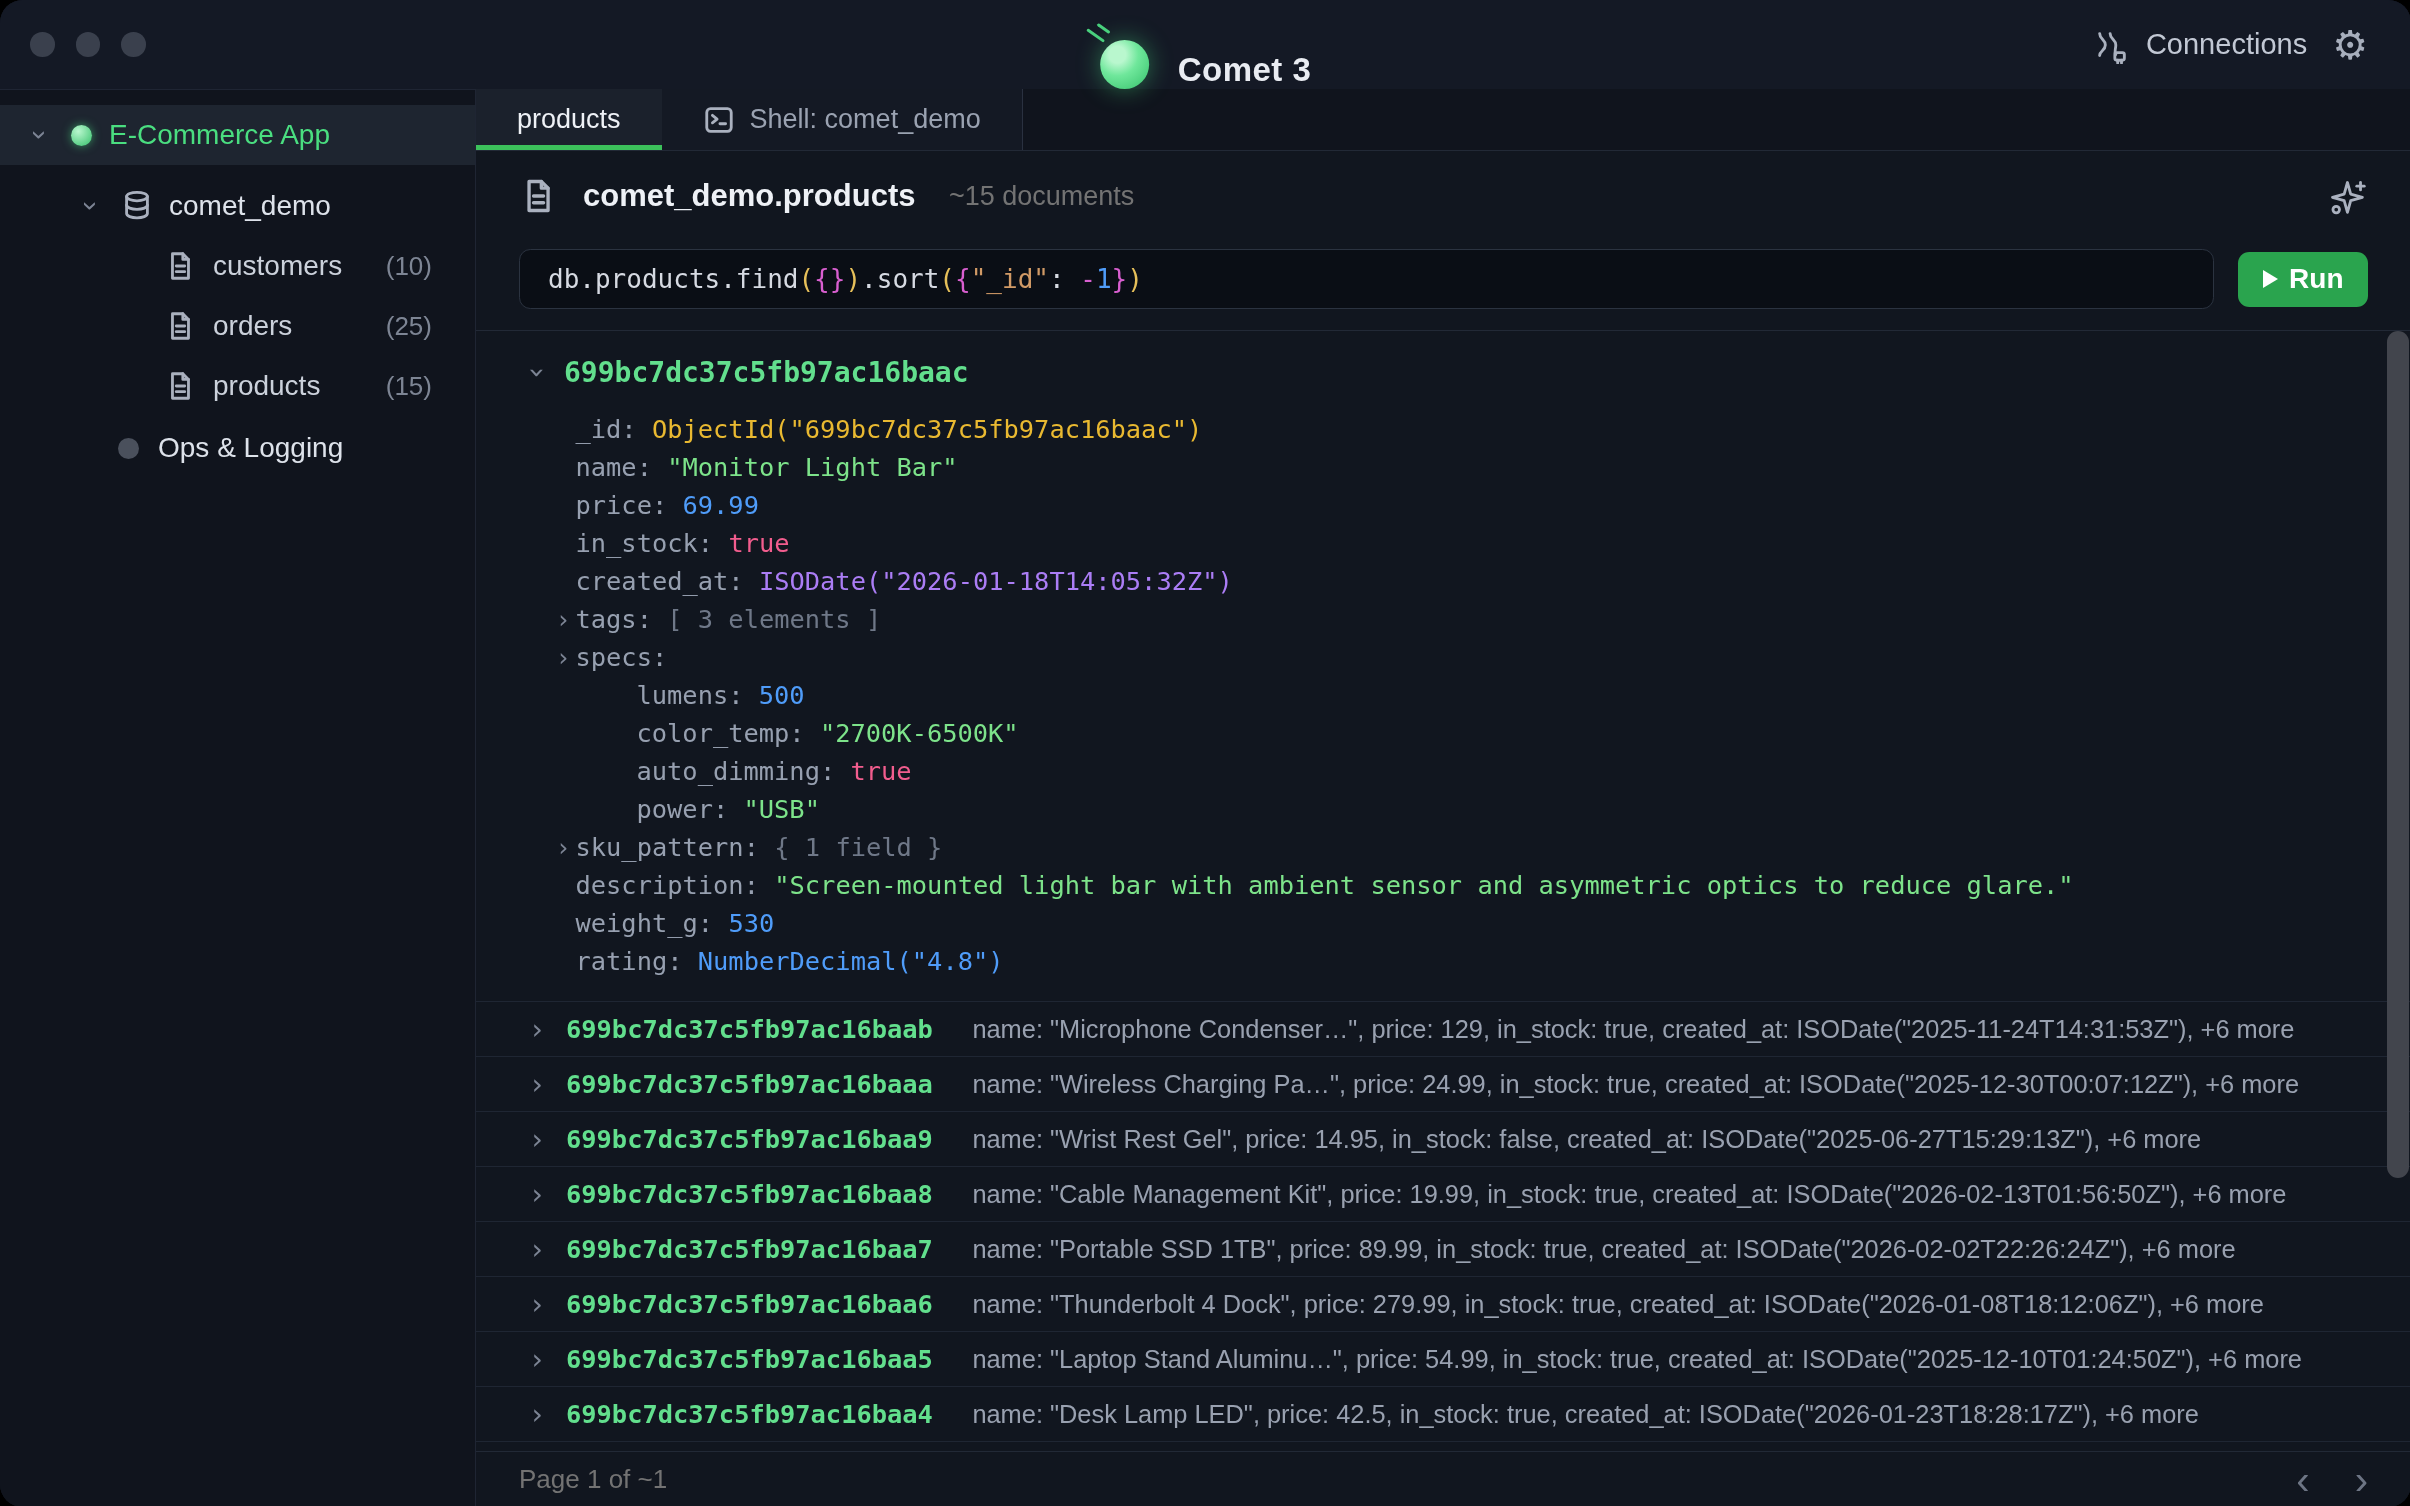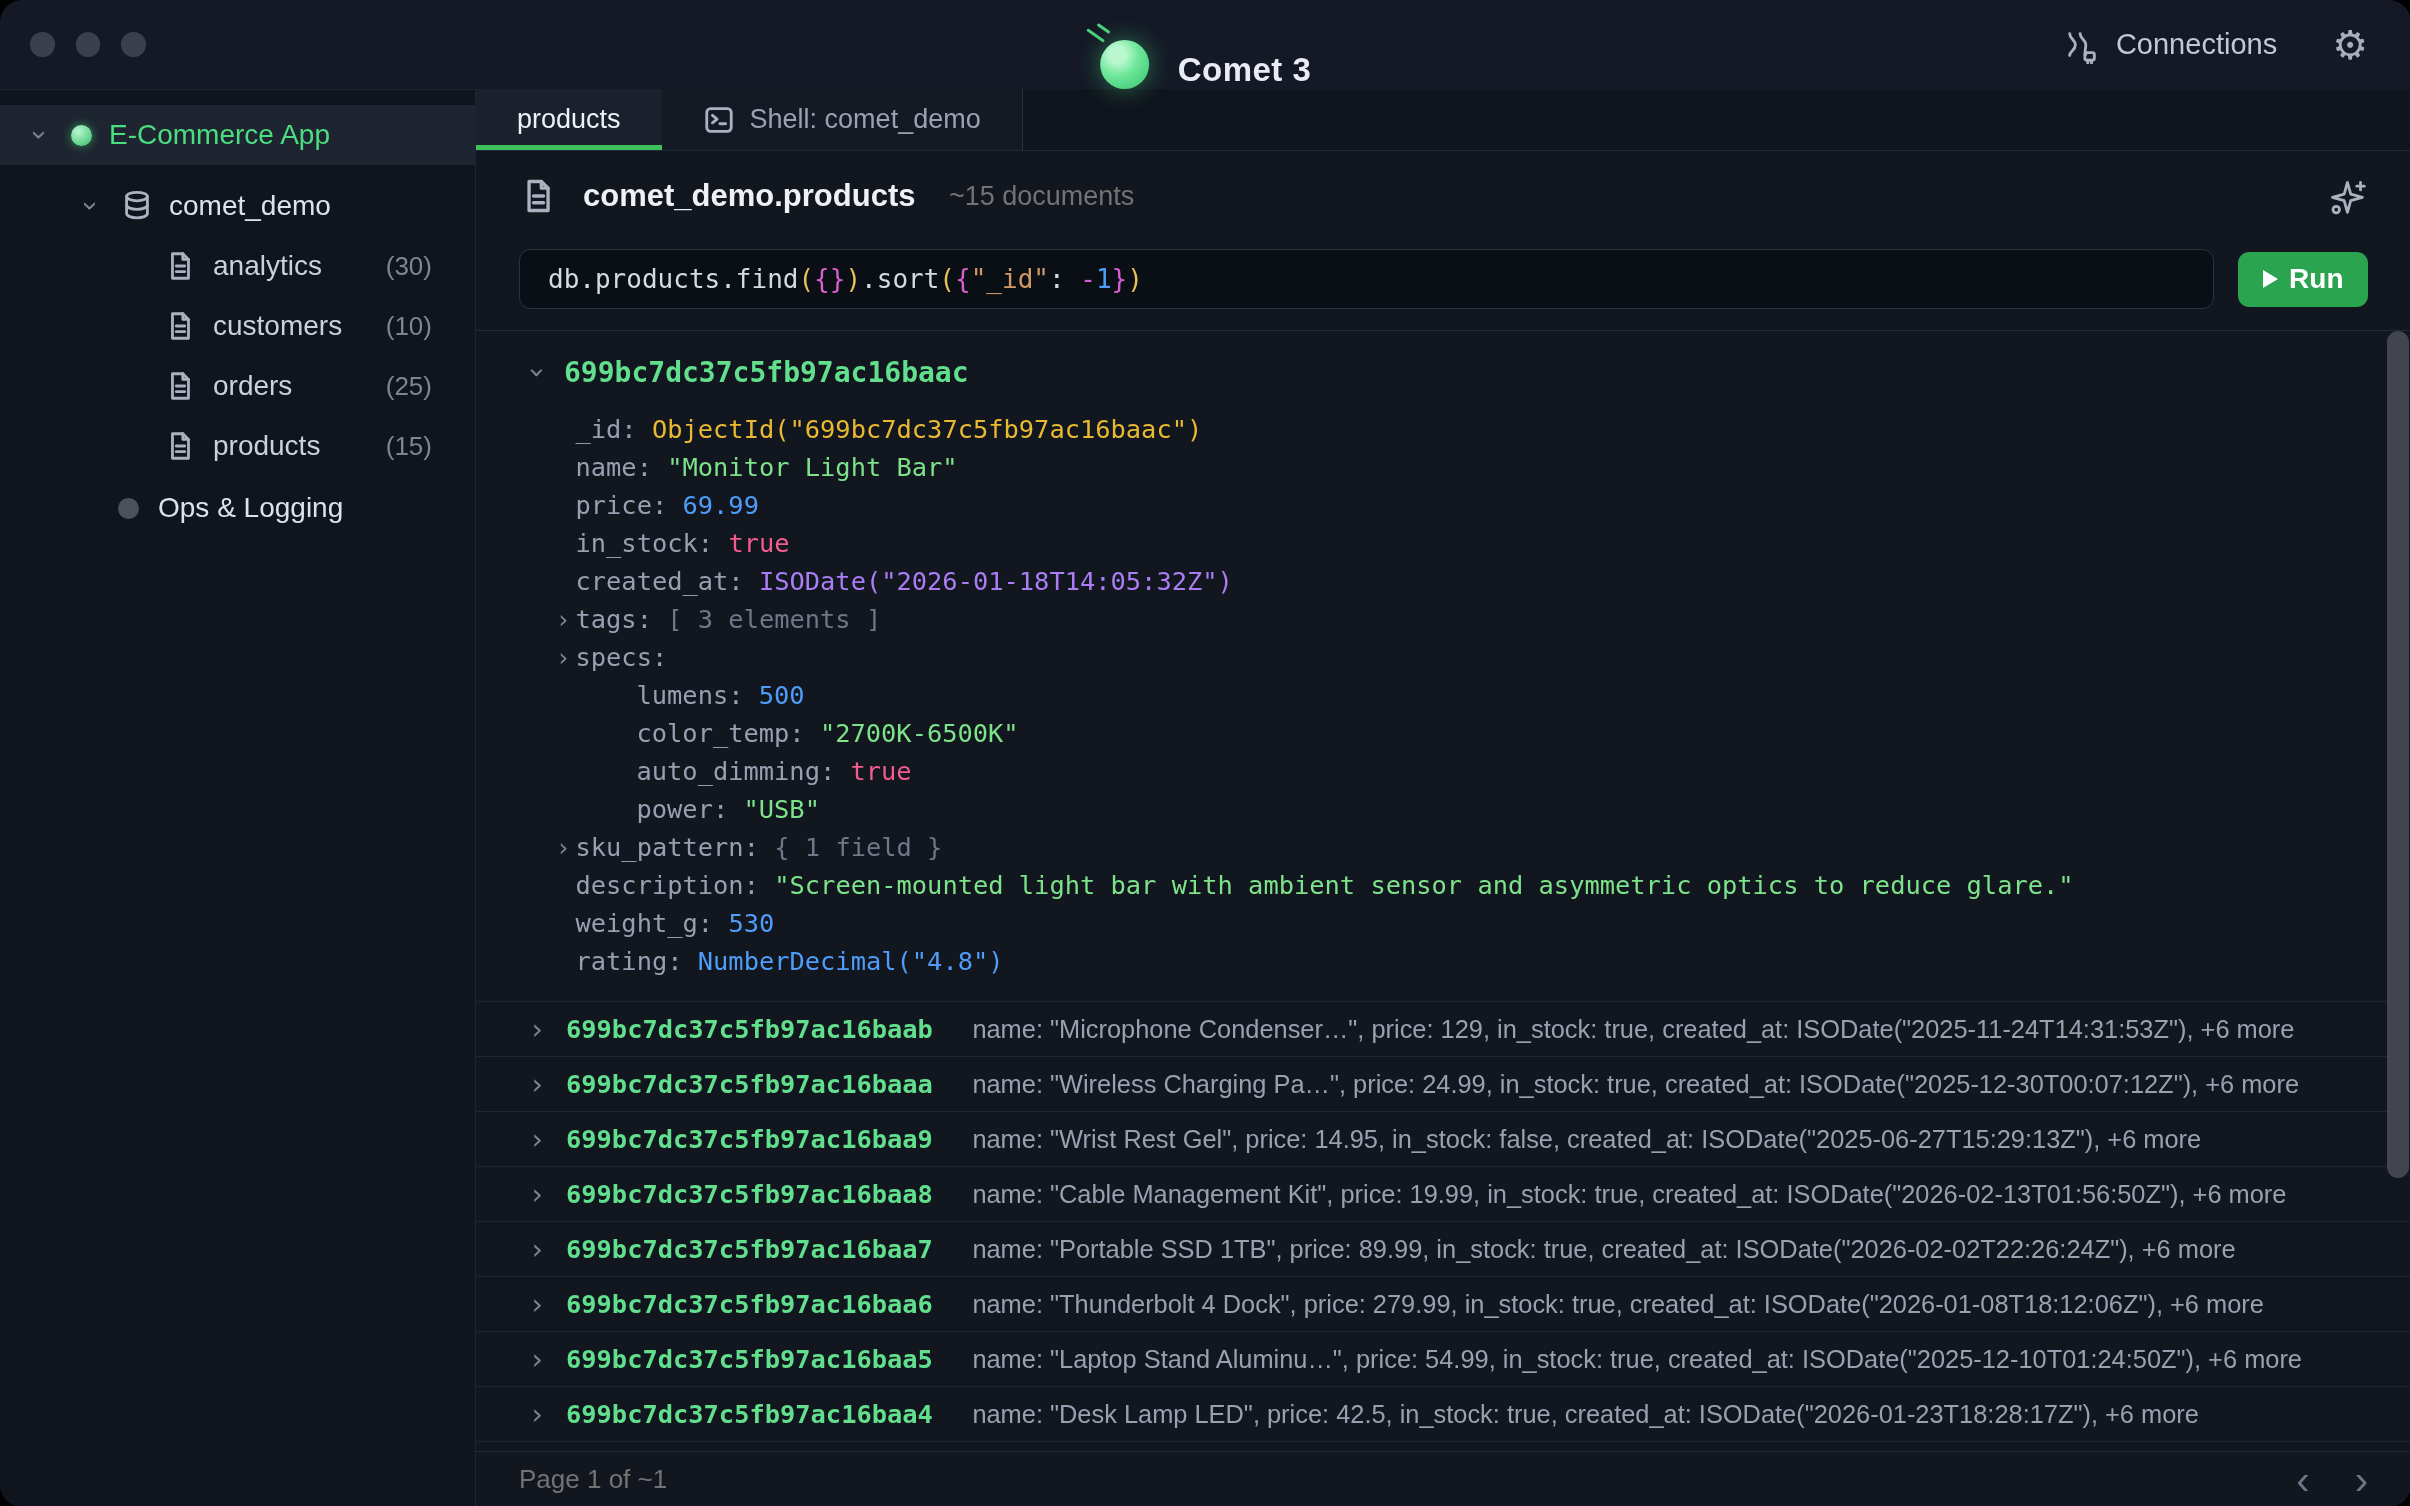--- a/index.html
+++ b/index.html
@@ -14,21 +14,21 @@
   .light { width:24.5px; height:24.5px; border-radius:50%; background:#3a404d; }
   .title-center { position:absolute; left:50%; top:0; height:100%; transform:translateX(-50%); display:flex; align-items:flex-end; gap:29px; }
   .comet-ball { width:49px; height:49px; border-radius:50%;
     background:radial-gradient(circle at 35% 30%, #b9f7ce 0 18%, #6fe79b 45%, #34c06a 100%);
     box-shadow:0 0 24.5px rgba(74,222,128,.45); position:relative; }
   .comet-trail { position:absolute; left:-15px; top:-11.3px; width:28px; height:24.5px; }
   .comet-trail span { position:absolute; width:21px; height:2.8px; background:#49d07d; border-radius:1.9px; transform:rotate(35deg); }
   .comet-trail span:nth-child(1){ left:0; top:5.6px; }
   .comet-trail span:nth-child(2){ left:11.3px; top:-1.9px; width:15px; }
   .app-title { color:#e9ecf2; font-size:33px; font-weight:bold; letter-spacing:0.5px; }
-  .title-right { margin-left:auto; display:flex; align-items:center; gap:55px; padding-right:43px; }
+  .title-right { margin-left:auto; display:flex; align-items:center; gap:25px; padding-right:43px; }
   .connections-btn { display:flex; align-items:center; gap:15px; color:#c2c8d4; font-size:29px; cursor:default; }
   .icon-stroke { stroke:#aab1bf; fill:none; stroke-width:3; stroke-linecap:round; stroke-linejoin:round; }
   .gear { color:#a7aebc; font-size:40px; line-height:1; }
   
   #body { flex:1; display:flex; min-height:0; }
   
   #sidebar { width:476px; flex:0 0 476px; background:#10141d; border-top:1.9px solid #1f2533; border-right:1.9px solid #1f2533; padding-top:15px; }
   .side-row { height:60px; display:flex; align-items:center; font-size:28px; }
   .chev { color:#7c8494; font-size:28px; display:inline-block; width:28px; text-align:center; }
   .chev-down { transform:rotate(90deg); }
@@ -135,30 +135,20 @@
         <span class="chev chev-down">›</span>
         <svg class="icon-svg" width="34" height="34" viewBox="0 0 36 36">
           <ellipse class="icon-stroke" cx="18" cy="8" rx="11" ry="4.5"></ellipse>
           <path class="icon-stroke" d="M7 8 v18 c0 2.5 5 4.5 11 4.5 s11 -2 11 -4.5 V8"></path>
           <path class="icon-stroke" d="M7 17 c0 2.5 5 4.5 11 4.5 s11 -2 11 -4.5"></path>
         </svg>
         <span>comet_demo</span>
       </div>
       <div>
 
-          <div class="side-row row-coll">
-            <svg class="icon-svg" width="32" height="32" viewBox="0 0 34 34">
-              <path class="icon-stroke" d="M9 4 h11 l6 6 v20 H9 z"></path>
-              <path class="icon-stroke" d="M20 4 v6 h6"></path>
-              <line class="icon-stroke" x1="13" y1="17" x2="22" y2="17"></line>
-              <line class="icon-stroke" x1="13" y1="23" x2="22" y2="23"></line>
-            </svg>
-            <span>analytics</span>
-            <span class="coll-count">(30)</span>
-          </div>
 
           <div class="side-row row-coll">
             <svg class="icon-svg" width="32" height="32" viewBox="0 0 34 34">
               <path class="icon-stroke" d="M9 4 h11 l6 6 v20 H9 z"></path>
               <path class="icon-stroke" d="M20 4 v6 h6"></path>
               <line class="icon-stroke" x1="13" y1="17" x2="22" y2="17"></line>
               <line class="icon-stroke" x1="13" y1="23" x2="22" y2="23"></line>
             </svg>
             <span>customers</span>
             <span class="coll-count">(10)</span>

